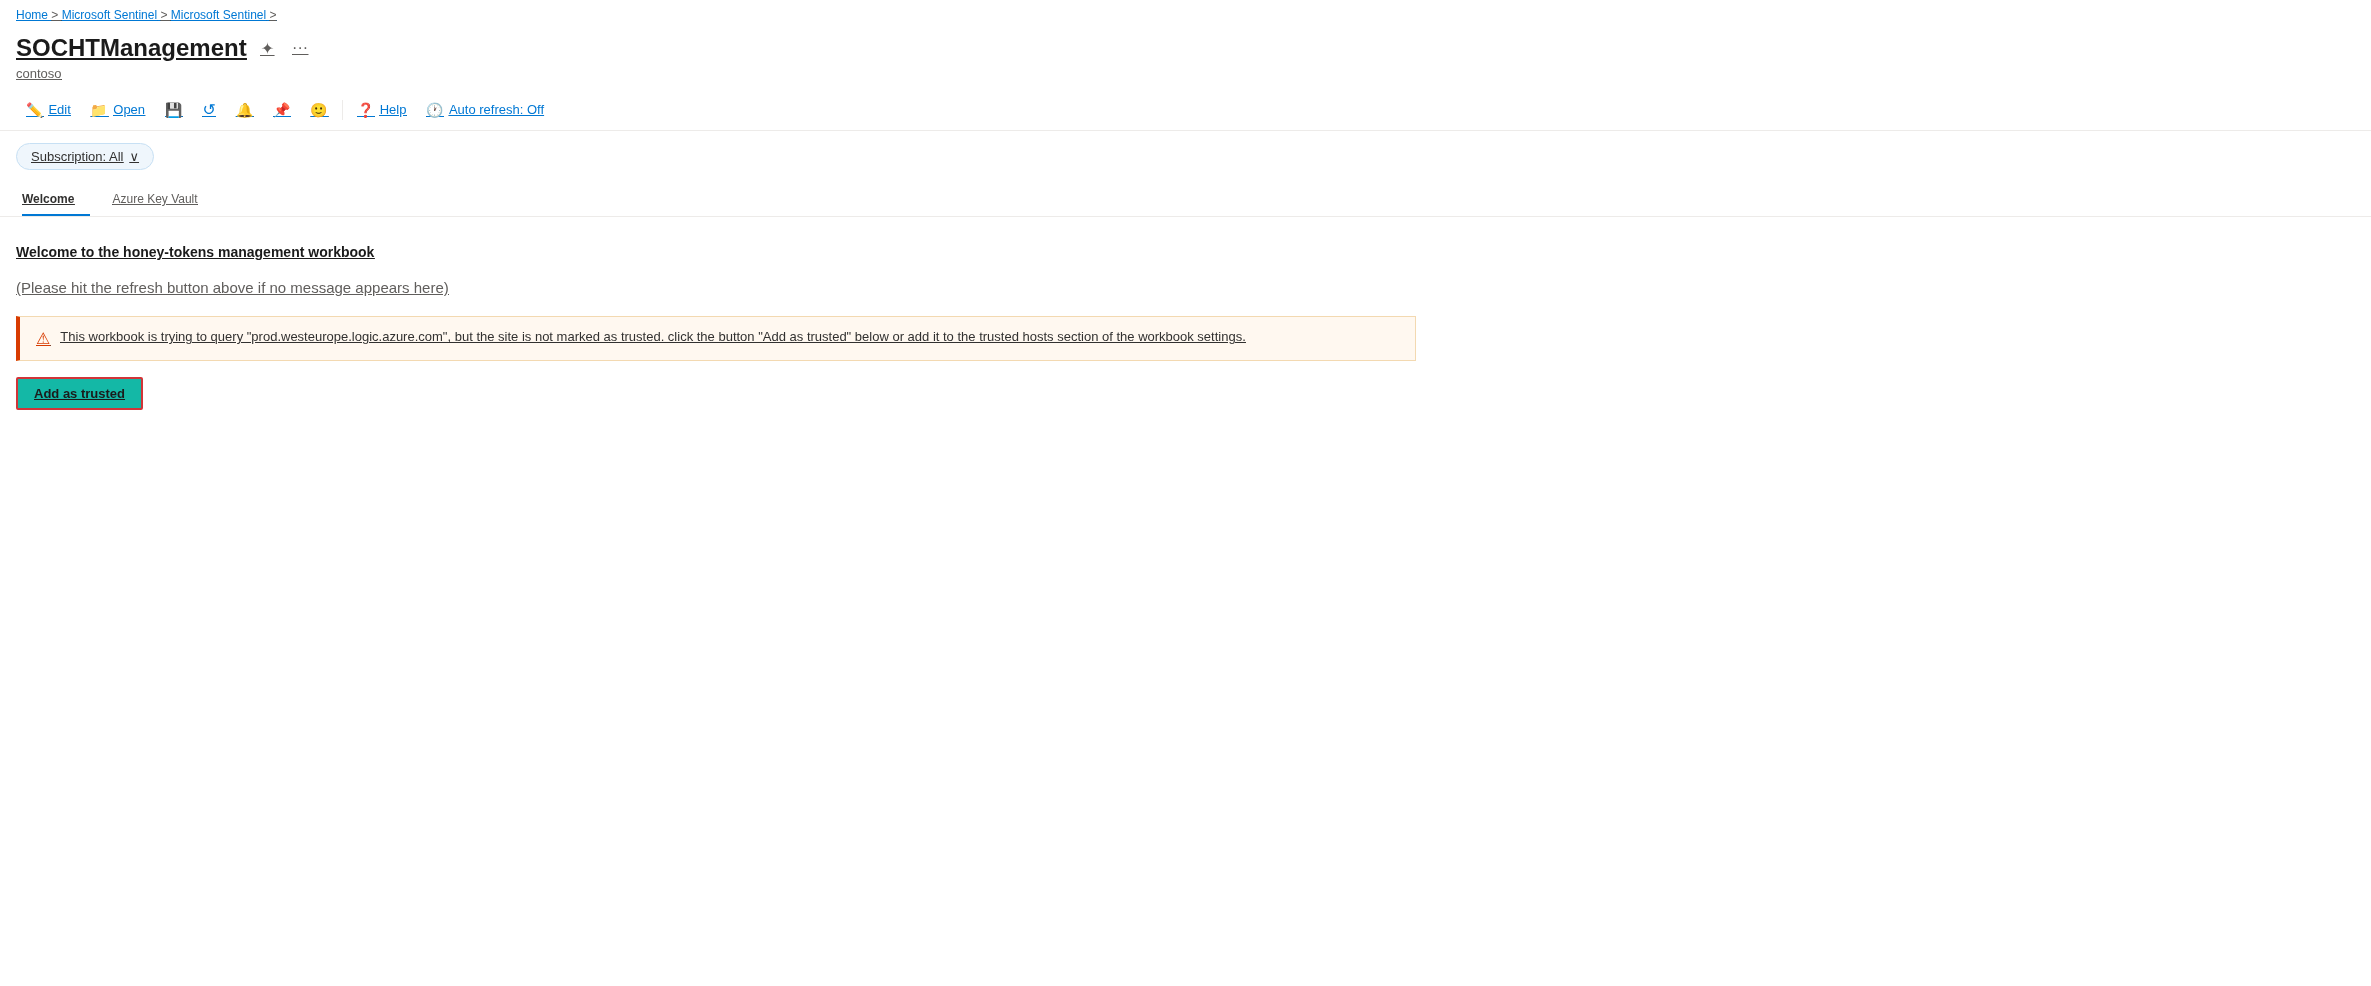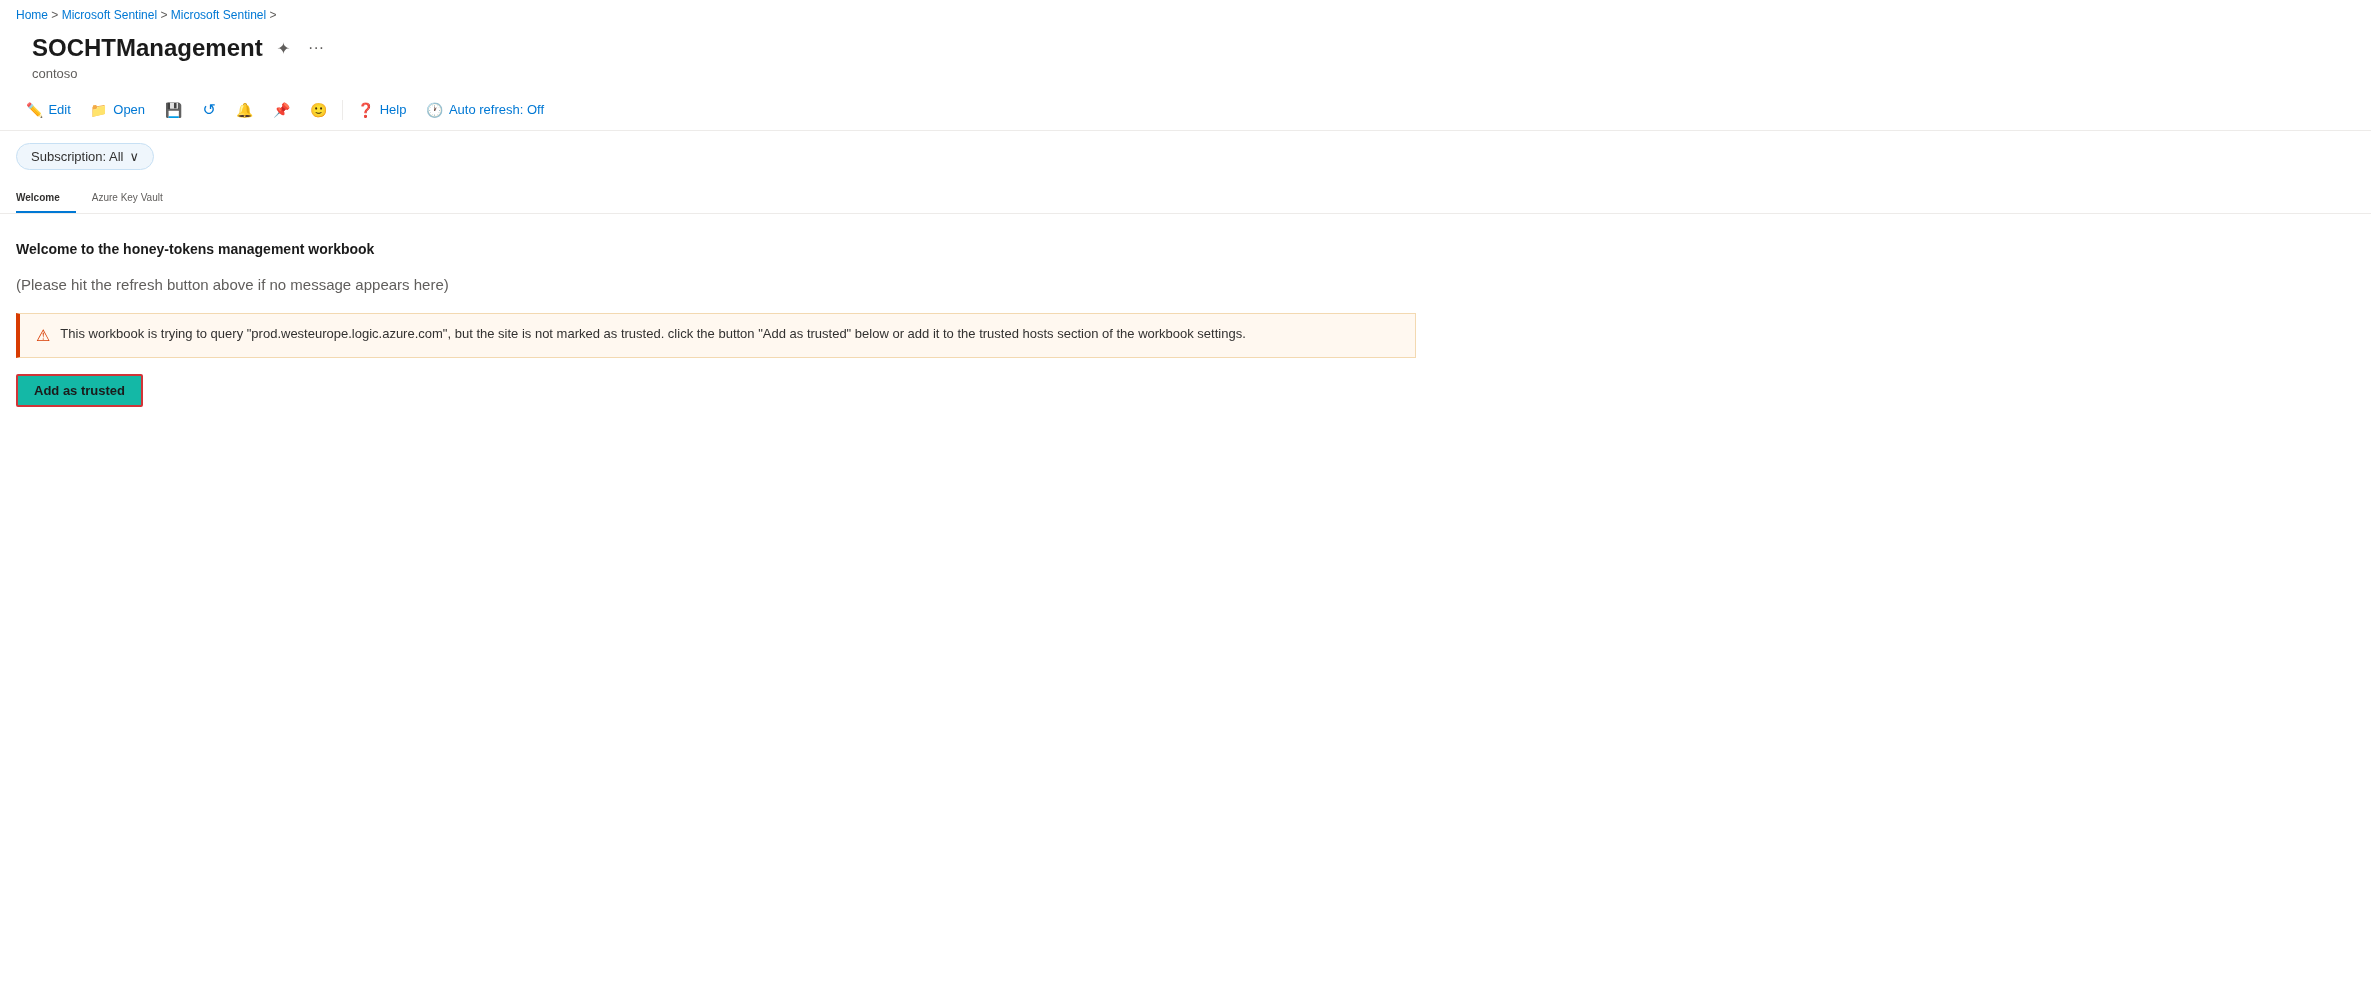--- a/index.html
+++ b/index.html
@@ -1,15 +1,15 @@
 <!DOCTYPE html>
 <html><head>
   <meta charset="utf-8">
   <style>
-    * { box-sizing: border-box; margin: 0; padding: 0; }
+    * { box-sizing: border-box; margin: 0; padding: 0; text-decoration: underline; }
     body {
       font-family: 'Segoe UI', Arial, sans-serif;
       font-size: 13px;
       background: #fff;
       color: #323130;
     }
     .breadcrumb {
       padding: 8px 16px;
       font-size: 12px;
       color: #0078d4;
@@ -17,21 +17,21 @@
     .breadcrumb span {
       color: #605e5c;
     }
     .breadcrumb a {
       color: #0078d4;
       text-decoration: none;
       cursor: pointer;
     }
 
     .page-header {
-      padding: 4px 16px 8px 32px;
+      padding: 4px 16px 8px 16px;
     }
     .page-title-row {
       display: flex;
       align-items: center;
       gap: 10px;
     }
     .page-title {
       font-size: 24px;
       font-weight: 600;
       color: #1b1b1b;
@@ -93,25 +93,26 @@
     }
 
     .tabs-container {
       padding: 0 16px;
       border-bottom: 1px solid #edebe9;
       display: flex;
       gap: 0;
     }
     .tab {
       padding: 10px 16px 8px 0;
-      font-size: 10px;
+      font-size: 12px;
       cursor: pointer;
       color: #605e5c;
       border-bottom: 2px solid transparent;
       margin-right: 16px;
+      margin-left: 6px;
     }
     .tab.active {
       color: #323130;
       font-weight: 600;
       border-bottom: 2px solid #0078d4;
     }
 
     .content-area {
       padding: 24px 16px;
     }

